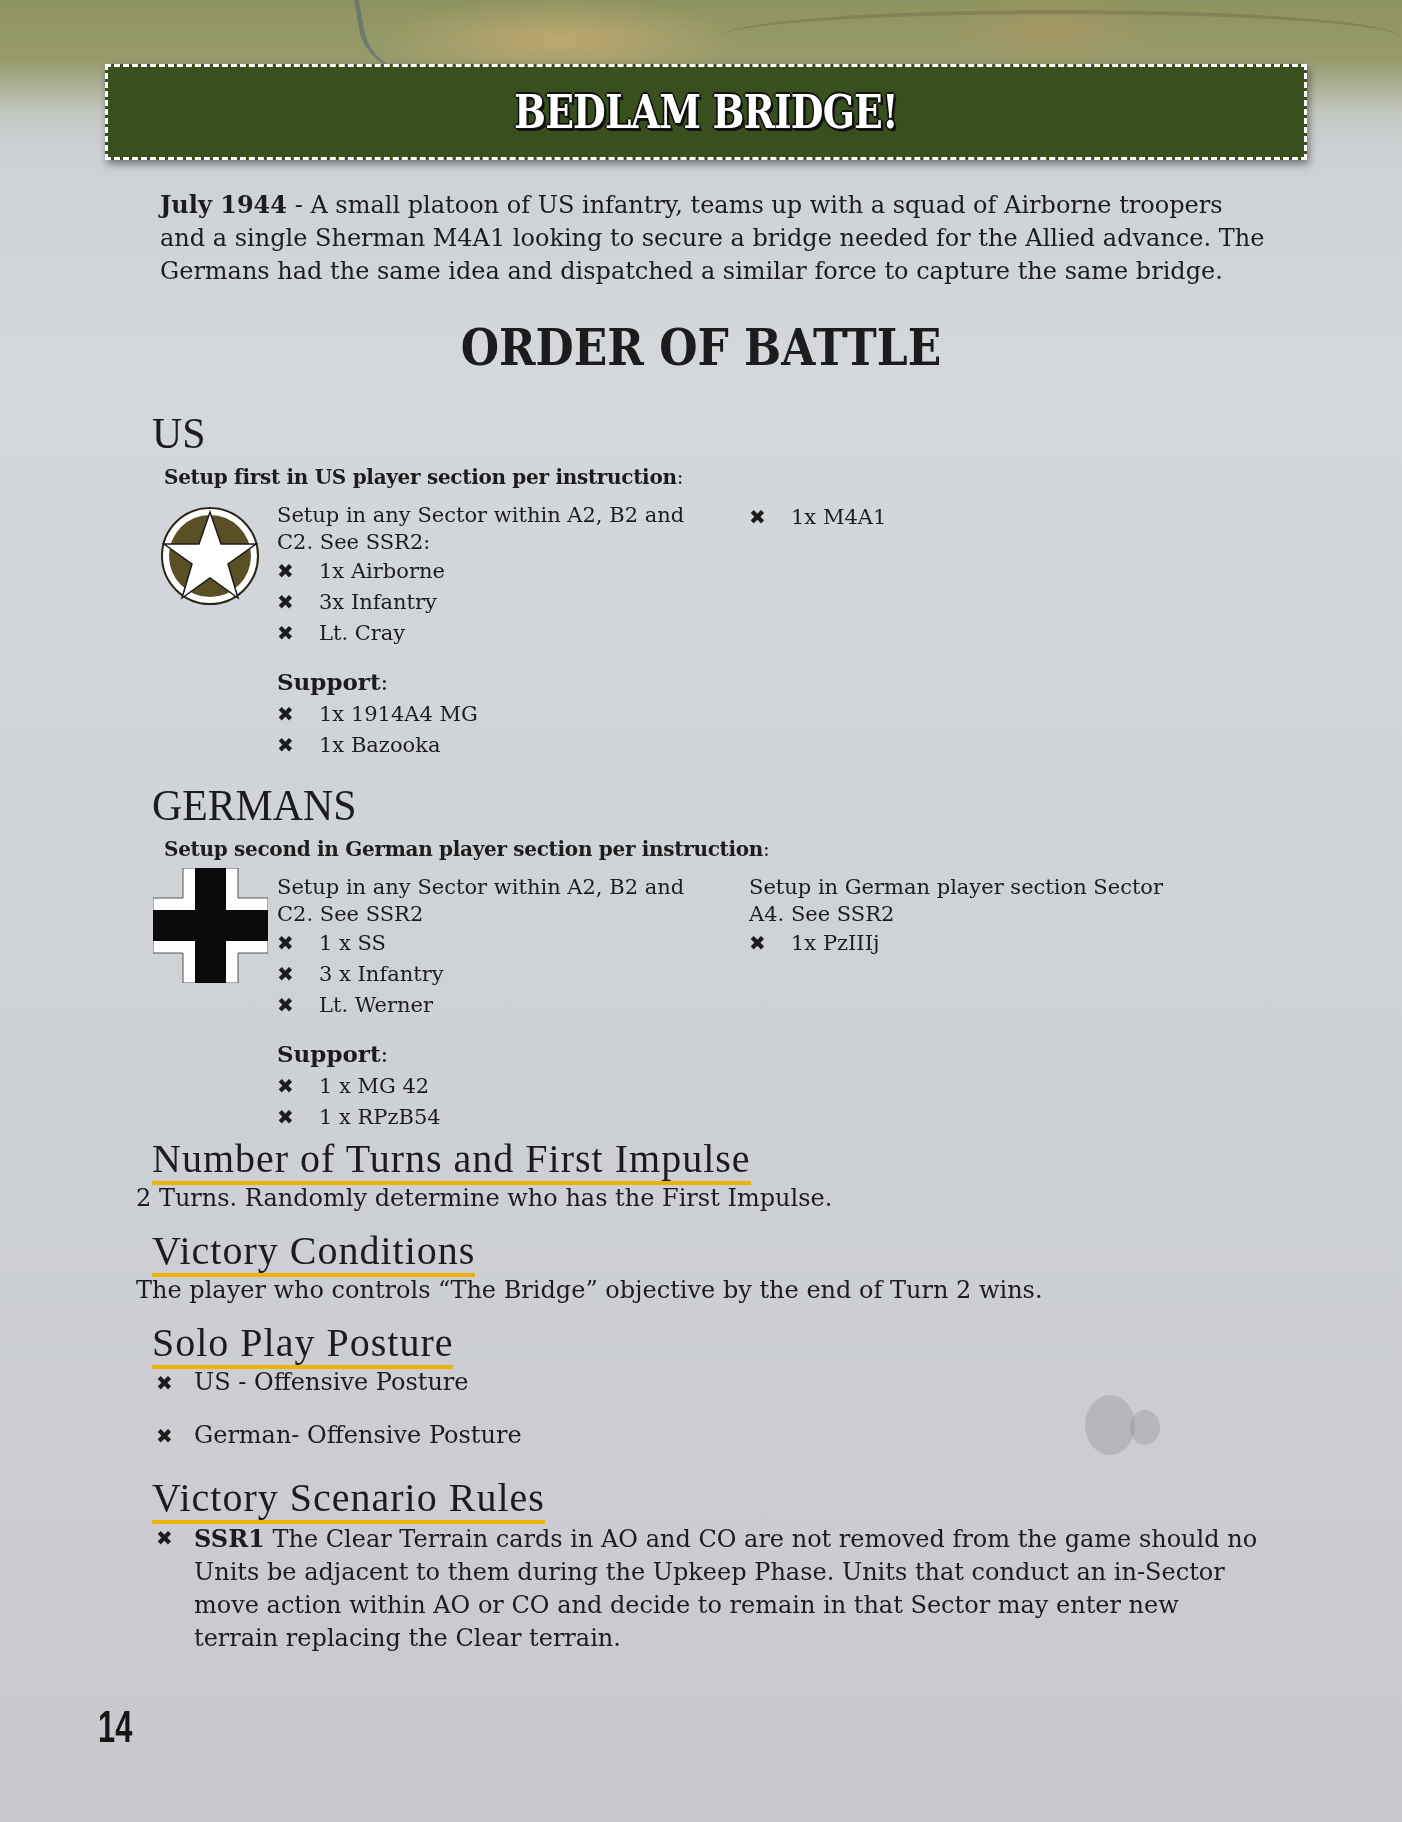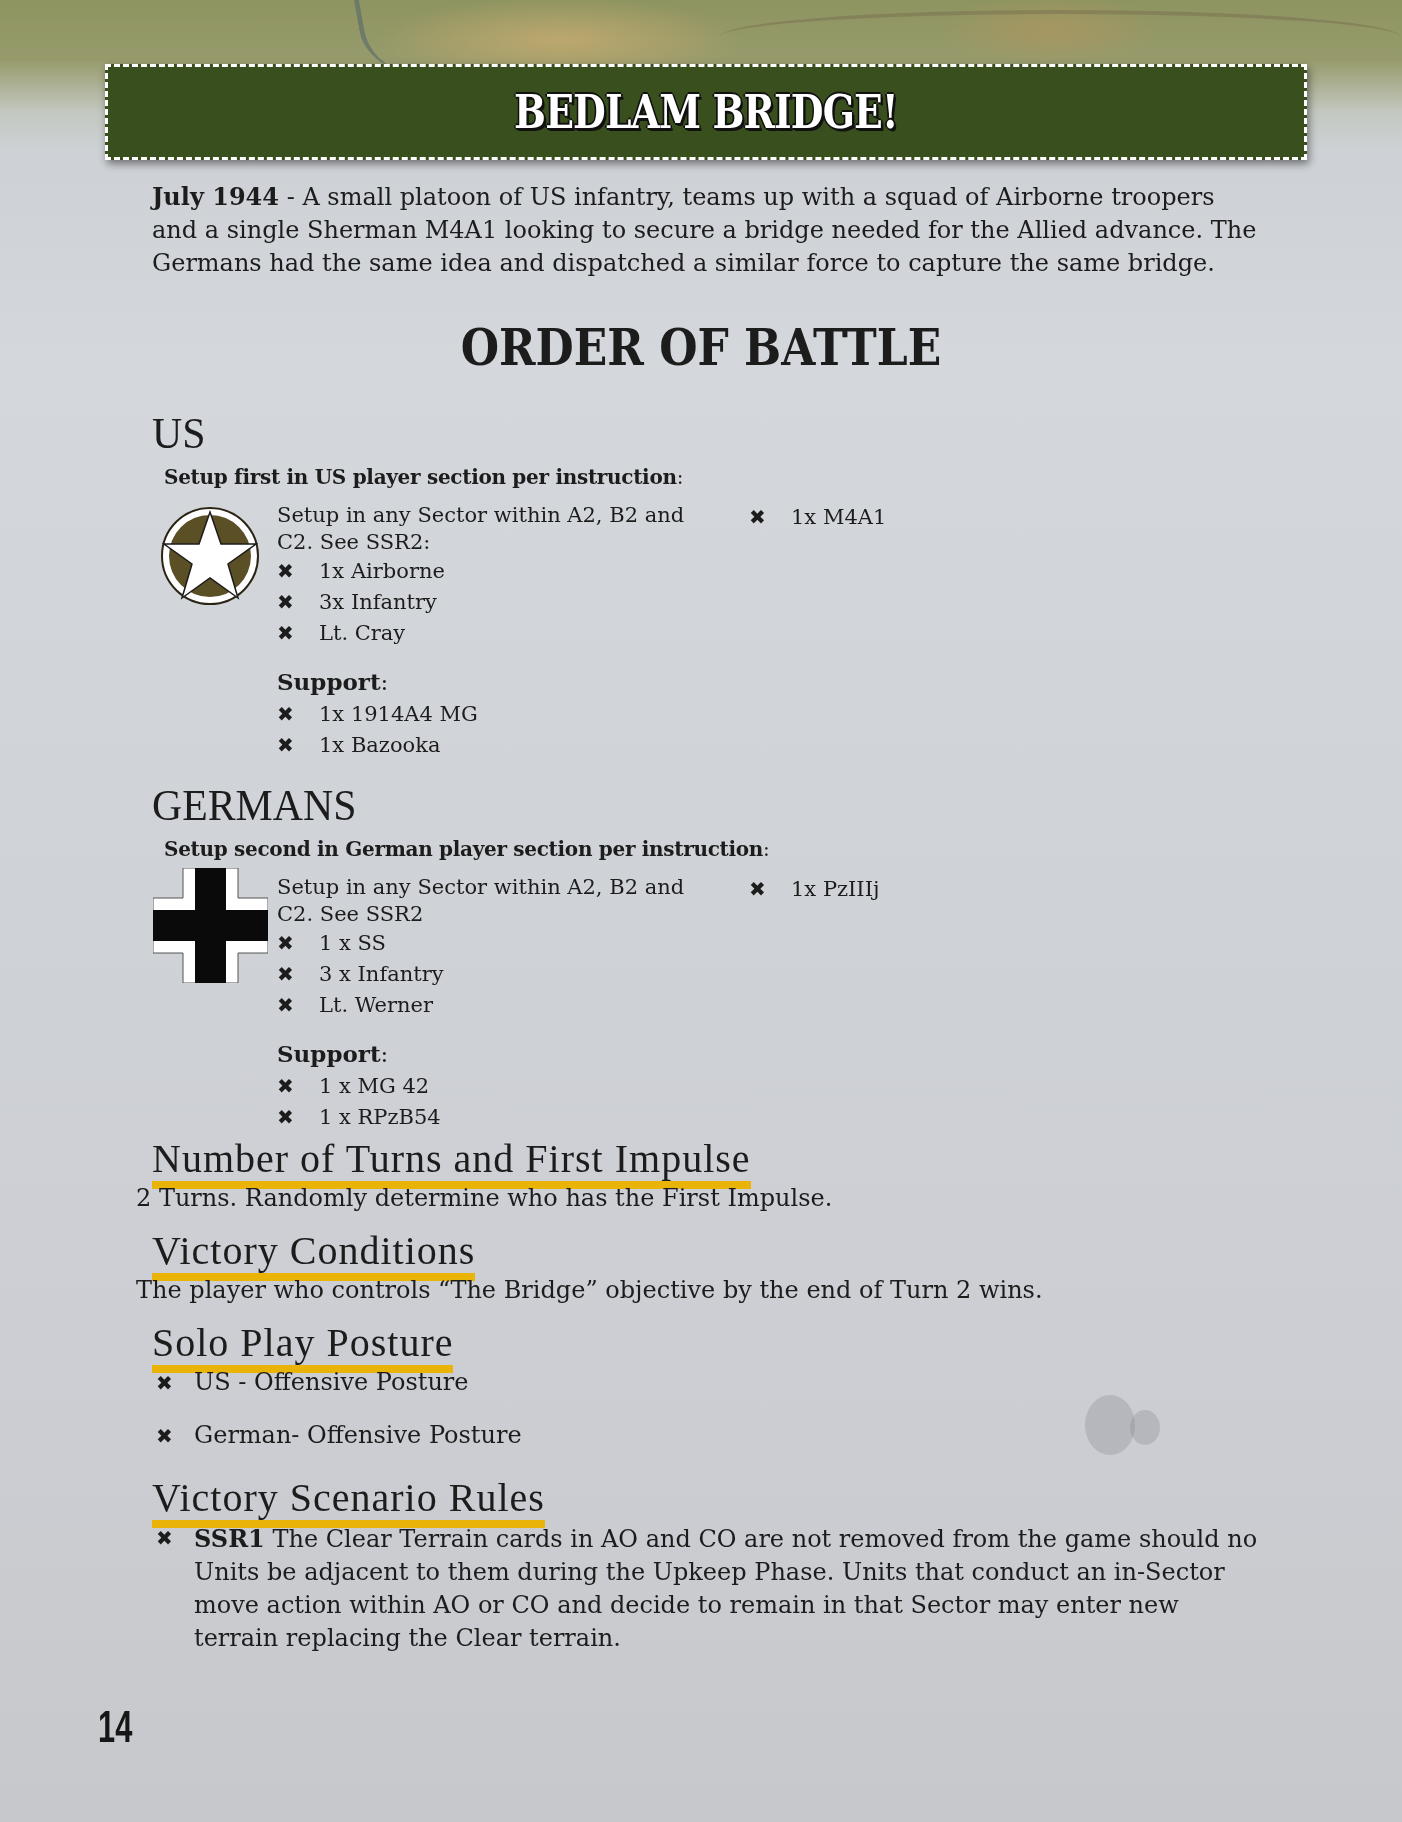--- a/index.html
+++ b/index.html
@@ -59,21 +59,21 @@
   .bullet-list .x { width: 42px; font-size: 20px; flex: none; }
   .support-label { font-weight: bold; font-size: 23px; margin-top: 16px; line-height: 34px; }
   .emblem-us {
     position: absolute; left: 160px; top: 506px; width: 100px; height: 100px;
   }
   .emblem-de {
     position: absolute; left: 153px; top: 868px; width: 115px; height: 115px;
   }
   .section-heading {
     position: absolute; left: 152px; font-family: "Liberation Serif", serif; font-size: 40px;
-    border-bottom: 8px solid #eab308; line-height: 42px; letter-spacing: 1px; padding-bottom: 1px;
+    border-bottom: 4px solid #eab308; line-height: 42px; letter-spacing: 1px; padding-bottom: 1px;
   }
   .section-text { position: absolute; left: 136px; font-size: 24px; }
   .posture-item { position: absolute; left: 156px; font-size: 24px; display: flex; align-items: baseline; }
   .posture-item .x { width: 38px; font-size: 20px; }
   .ssr {
     position: absolute; left: 156px; top: 1522px; width: 1110px; font-size: 24px; line-height: 33px; display: flex;
   }
   .ssr .x { width: 38px; font-size: 20px; flex: none; }
   .ssr b { font-weight: bold; }
   .page-number {
@@ -87,21 +87,21 @@
 
 <div class="map-strip">
   <div class="map-river"></div>
   <div class="map-road"></div>
 </div>
 
 <div class="title-banner">
   <span class="title-text">BEDLAM BRIDGE!</span>
 </div>
 
-<p class="intro" style="margin:0">
+<p class="intro" style="margin:8px">
   <b>July 1944</b><span> - A small platoon of US infantry, teams up with a squad of Airborne troopers and a single Sherman M4A1 looking to secure a bridge needed for the Allied advance. The Germans had the same idea and dispatched a similar force to capture the same bridge.</span>
 </p>
 
 <div class="oob-heading">ORDER OF BATTLE</div>
 
 <div class="side-heading" style="top:408px">US</div>
 <div class="setup-instr" style="top:465px">
   <span>Setup first in US player section per instruction</span><span style="font-weight:normal">:</span>
 </div>
 
@@ -183,20 +183,21 @@
         <span>1 x MG 42</span>
       </li>
     <li>
         <span class="x">✖</span>
         <span>1 x RPzB54</span>
       </li>
   </ul>
 </div>
 
 <div class="col" style="left:749px; top:874px">
+  <div>Setup in German player section Sector A4. See SSR2</div>
   <ul class="bullet-list">
     <li>
         <span class="x">✖</span>
         <span>1x PzIIIj</span>
       </li>
   </ul>
 </div>
 
 <div class="section-heading" style="top:1138px">Number of Turns and First Impulse</div>
 <div class="section-text" style="top:1184px">2 Turns. Randomly determine who has the First Impulse.</div>

